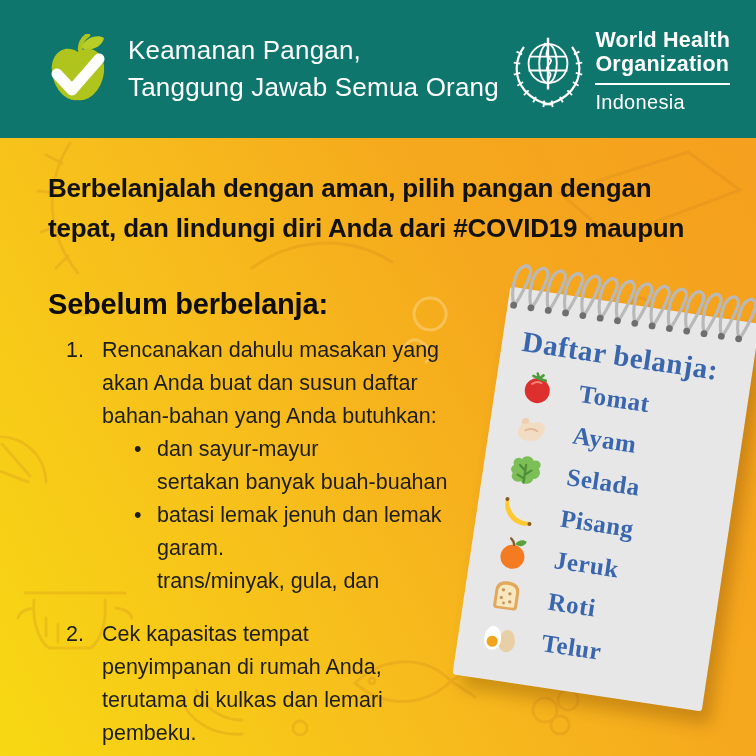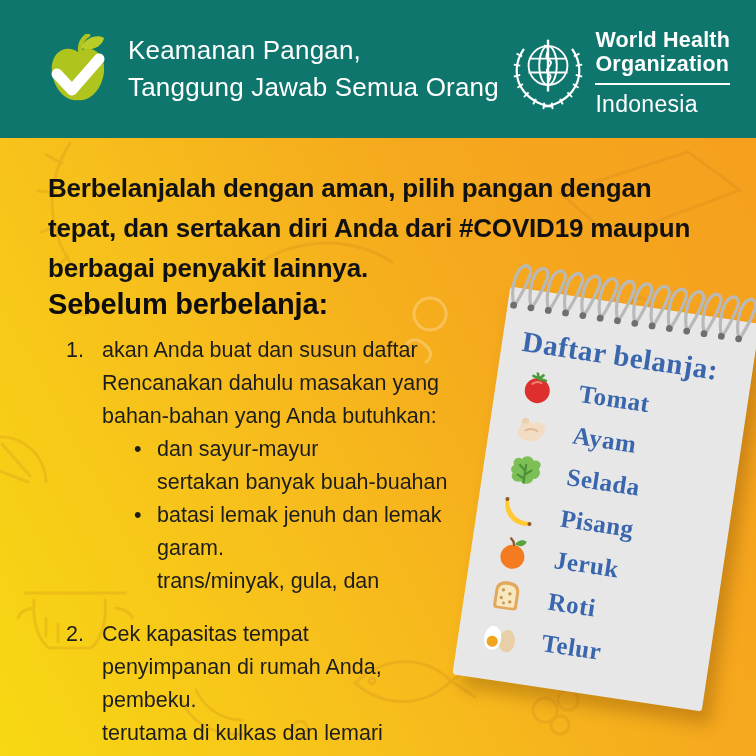--- a/index.html
+++ b/index.html
@@ -14,21 +14,21 @@
     position:absolute; top:0; left:0; width:756px; height:138px;
     background:#0f766e; display:flex; align-items:center; padding-left:46px;
   }
   .apple-wrap { width:64px; height:70px; flex:0 0 auto; }
   .header-title { margin-left:18px; color:#ffffff; font-size:26px; line-height:37px; letter-spacing:.2px; font-weight:400; }
   .who-logo { position:absolute; right:26px; top:28px; display:flex; align-items:center; gap:10px; }
   .who-emblem { width:74px; height:78px; }
   .who-text { color:#fff; }
   .who-name { font-weight:700; font-size:21.5px; line-height:24px; letter-spacing:.2px; }
   .who-divider { height:2px; background:#ffffff; margin:7px 0 6px 0; width:100%; }
-  .who-country { font-size:23px; font-weight:400; letter-spacing:.3px; }
+  .who-country { font-size:20px; font-weight:400; letter-spacing:.3px; }
 
   
   .body {
     position:absolute; top:138px; left:0; width:756px; height:618px;
     background:linear-gradient(62deg, #F7D813 0%, #F7BE1C 38%, #F5A81D 68%, #F5A01E 100%);
   }
   .doodles { position:absolute; inset:0; width:100%; height:100%; }
 
   .intro { position:absolute; left:48px; top:30px; color:#111; font-weight:700;
            font-size:26px; line-height:40px; letter-spacing:-.2px; }
@@ -124,32 +124,31 @@
         <path d="M252,130 c40,-30 96,-34 140,-6"></path>
       </g>
       <g fill="none" stroke="#ffffff" stroke-width="3" stroke-linecap="round" opacity="0.25">
         <path d="M430,160 a16,16 0 1 0 .1,0"></path>
         <path d="M404,210 q8,-14 20,-4 q12,10 2,18"></path>
       </g>
     </svg>
 
     <div class="intro">
       <div>Berbelanjalah dengan aman, pilih pangan dengan</div>
-      <div>tepat, dan sertakan diri Anda dari #COVID19 maupun</div>
-      <div>berbagai penyakit lainnya.</div>
+      <div>tepat, dan lindungi diri Anda dari #COVID19 maupun</div>
     </div>
 
     <div class="section-heading">Sebelum berbelanja:</div>
 
     <div class="list">
       <div class="li">
         <div class="num">1.</div>
         <div class="li-text">
+          <div>Rencanakan dahulu masakan yang</div>
           <div>akan Anda buat dan susun daftar</div>
-          <div>Rencanakan dahulu masakan yang</div>
           <div>bahan-bahan yang Anda butuhkan:</div>
           <div class="bullet">
             <div class="bmark">•</div>
             <div>
               <div>dan sayur-mayur</div>
               <div>sertakan banyak buah-buahan</div>
             </div>
           </div>
           <div class="bullet">
             <div class="bmark">•</div>
@@ -160,22 +159,22 @@
             </div>
           </div>
         </div>
       </div>
 
       <div class="li item2">
         <div class="num">2.</div>
         <div class="li-text">
           <div>Cek kapasitas tempat</div>
           <div>penyimpanan di rumah Anda,</div>
+          <div>terutama di kulkas dan lemari</div>
           <div>pembeku.</div>
-          <div>terutama di kulkas dan lemari</div>
         </div>
       </div>
     </div>
 
     <div class="notepad">
       <svg class="spiral" viewBox="0 0 256 56">
         <defs>
           <g id="loop">
             <path d="M6,44 C1,32 2,12 9,6 C14,1.5 19.5,6 17.5,14 C15.5,24 11,36 7,45" stroke="#B9B9B9" stroke-width="3.2" fill="none" stroke-linecap="round"></path>
             <circle cx="6" cy="45" r="3.4" fill="#6F6F6F"></circle>

